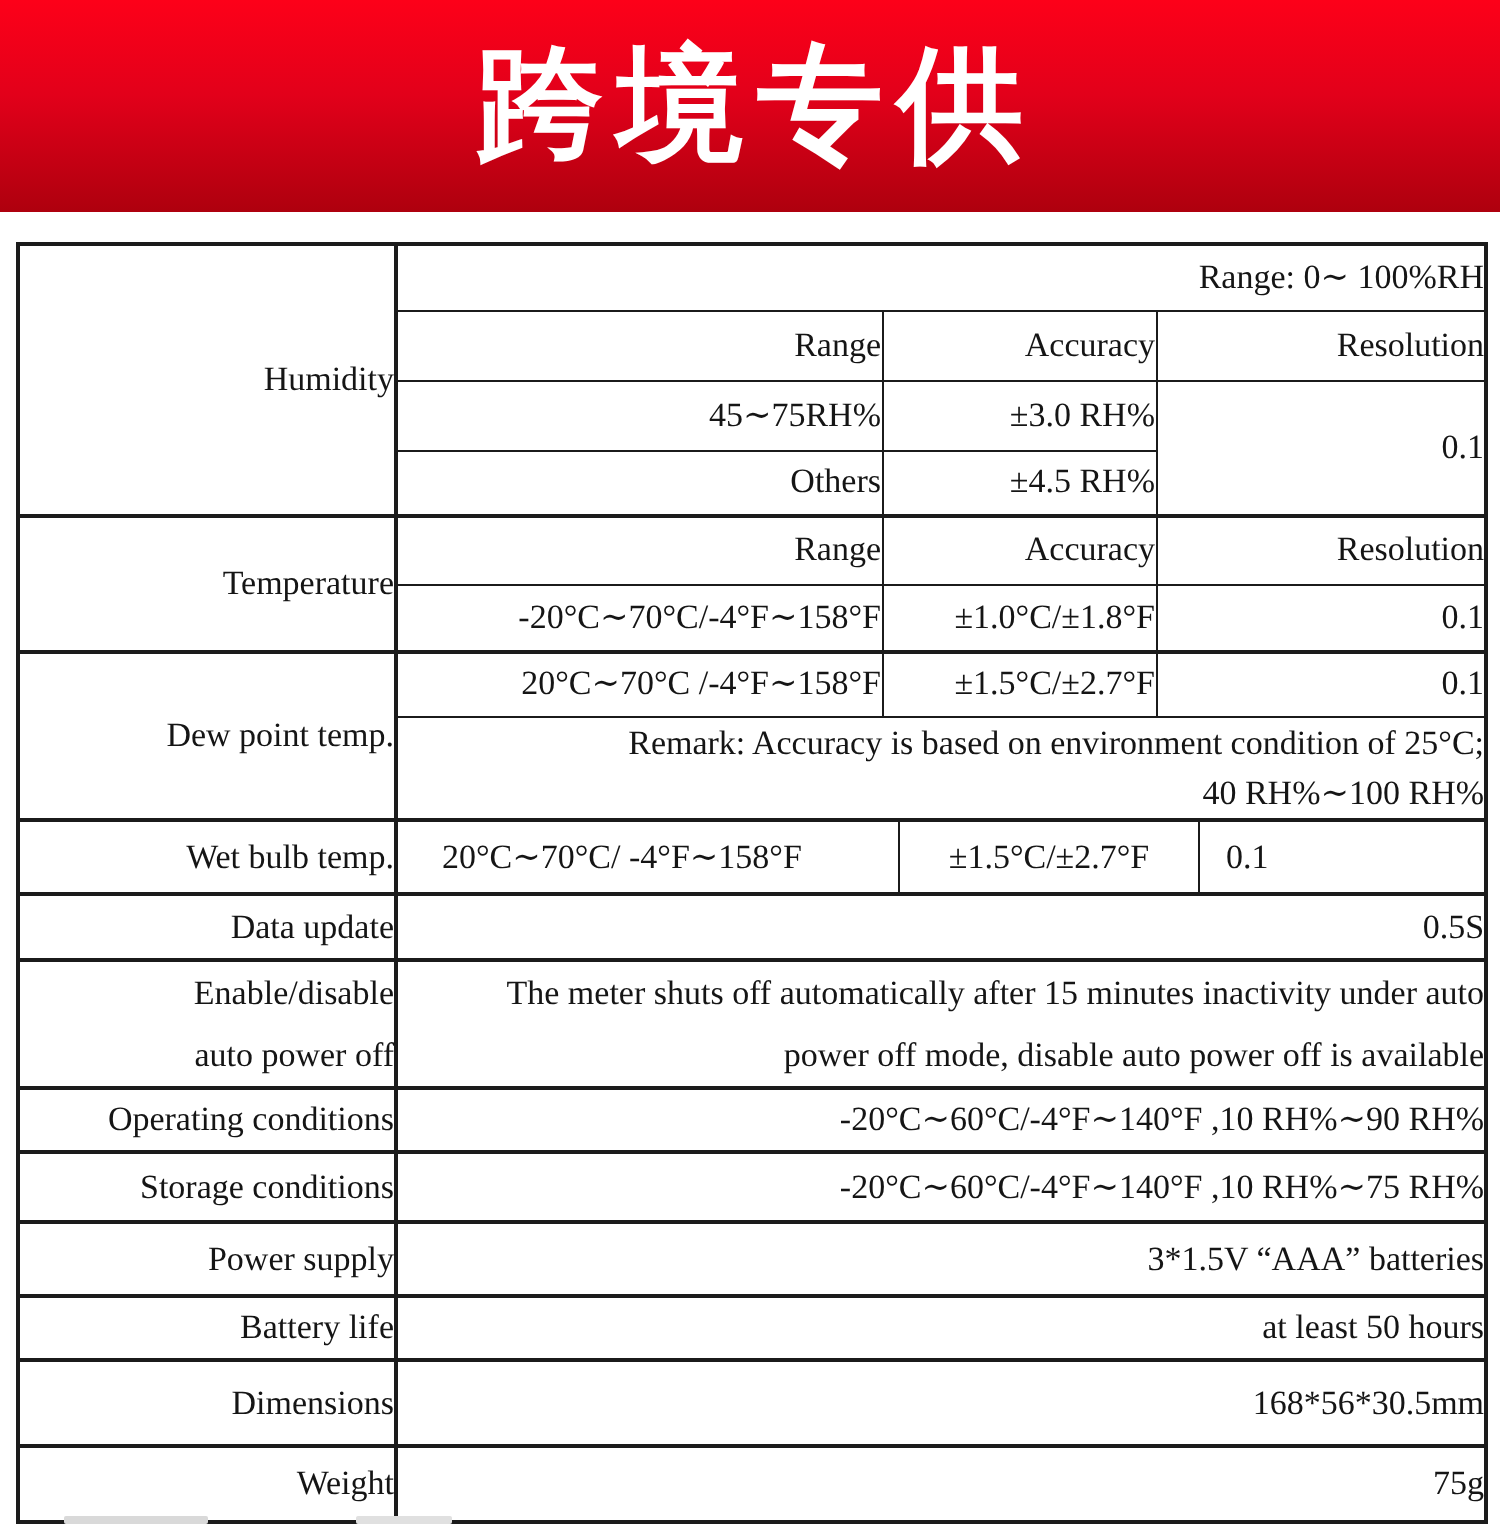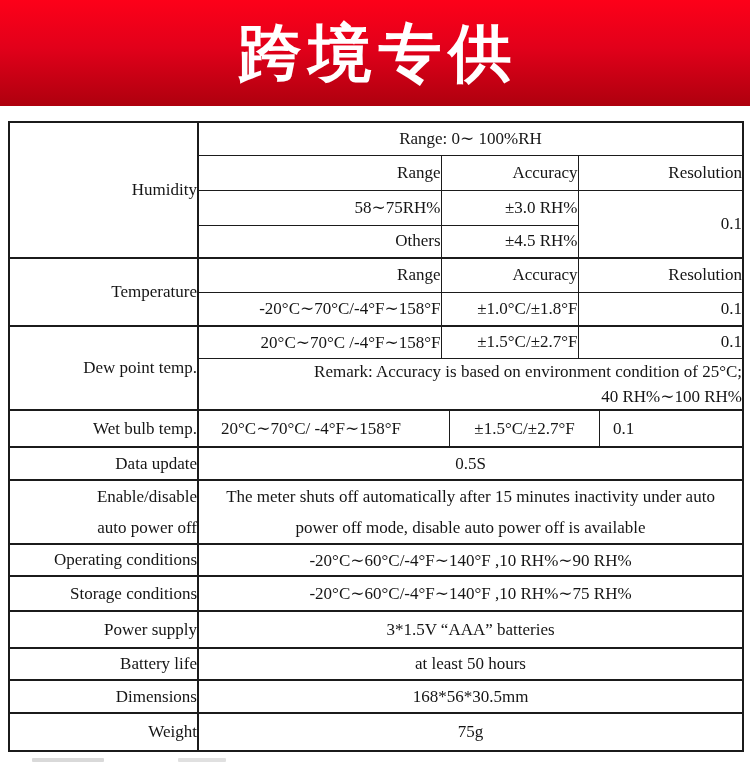--- a/index.html
+++ b/index.html
@@ -29,21 +29,21 @@
     border:2px solid #1b1b1b;
   }
   .spec-table td{
     border:1px solid #1b1b1b;
     font-size:17px;vertical-align:middle;
     padding:0;overflow:hidden;
   }
   tr.sec td{border-top-width:2px;}
   .lbl{text-align:right;padding-left:10px;border-right-width:2px !important;}
   .ctr{text-align:right;}
-  .val{text-align:center;padding-left:13px;}
+  .val{text-align:right;padding-left:13px;}
   .remark{text-align:left;padding-left:13px;}
   .remark div{line-height:25px;white-space:nowrap;text-align:right;}
   .twoline div{line-height:31px;white-space:nowrap;}
 
   
   .nopad{padding:0 !important;}
   .wb{display:flex;height:35px;align-items:stretch;}
   .wb-range{width:228px;display:flex;align-items:center;padding-left:22px;}
   .wb-acc{width:149px;border-left:1px solid #1b1b1b;border-right:1px solid #1b1b1b;
           display:flex;align-items:center;justify-content:center;}
@@ -75,21 +75,21 @@
       <tr style="height:33px">
         <td class="lbl" rowspan="4">Humidity</td>
         <td class="val" colspan="3">Range:  0∼  100%RH</td>
       </tr>
       <tr style="height:35px">
         <td class="ctr">Range</td>
         <td class="ctr">Accuracy</td>
         <td class="ctr">Resolution</td>
       </tr>
       <tr style="height:35px">
-        <td class="ctr">58∼75RH%</td>
+        <td class="ctr">45∼75RH%</td>
         <td class="ctr">±3.0 RH%</td>
         <td class="ctr" rowspan="2">0.1</td>
       </tr>
       <tr style="height:33px">
         <td class="ctr">Others</td>
         <td class="ctr">±4.5 RH%</td>
       </tr>
 
       <tr class="sec" style="height:34px">
         <td class="lbl" rowspan="2">Temperature</td>
@@ -152,21 +152,21 @@
         <td class="val" colspan="3">-20°C∼60°C/-4°F∼140°F ,10 RH%∼75 RH%</td>
       </tr>
       <tr class="sec" style="height:37px">
         <td class="lbl">Power supply</td>
         <td class="val" colspan="3">3*1.5V “AAA” batteries</td>
       </tr>
       <tr class="sec" style="height:32px">
         <td class="lbl">Battery life</td>
         <td class="val" colspan="3">at least 50 hours</td>
       </tr>
-      <tr class="sec" style="height:33px">
+      <tr class="sec" style="height:43px">
         <td class="lbl">Dimensions</td>
         <td class="val" colspan="3">168*56*30.5mm</td>
       </tr>
       <tr class="sec" style="height:38px">
         <td class="lbl">Weight</td>
         <td class="val" colspan="3">75g</td>
       </tr>
 
     </tbody>
   </table>

